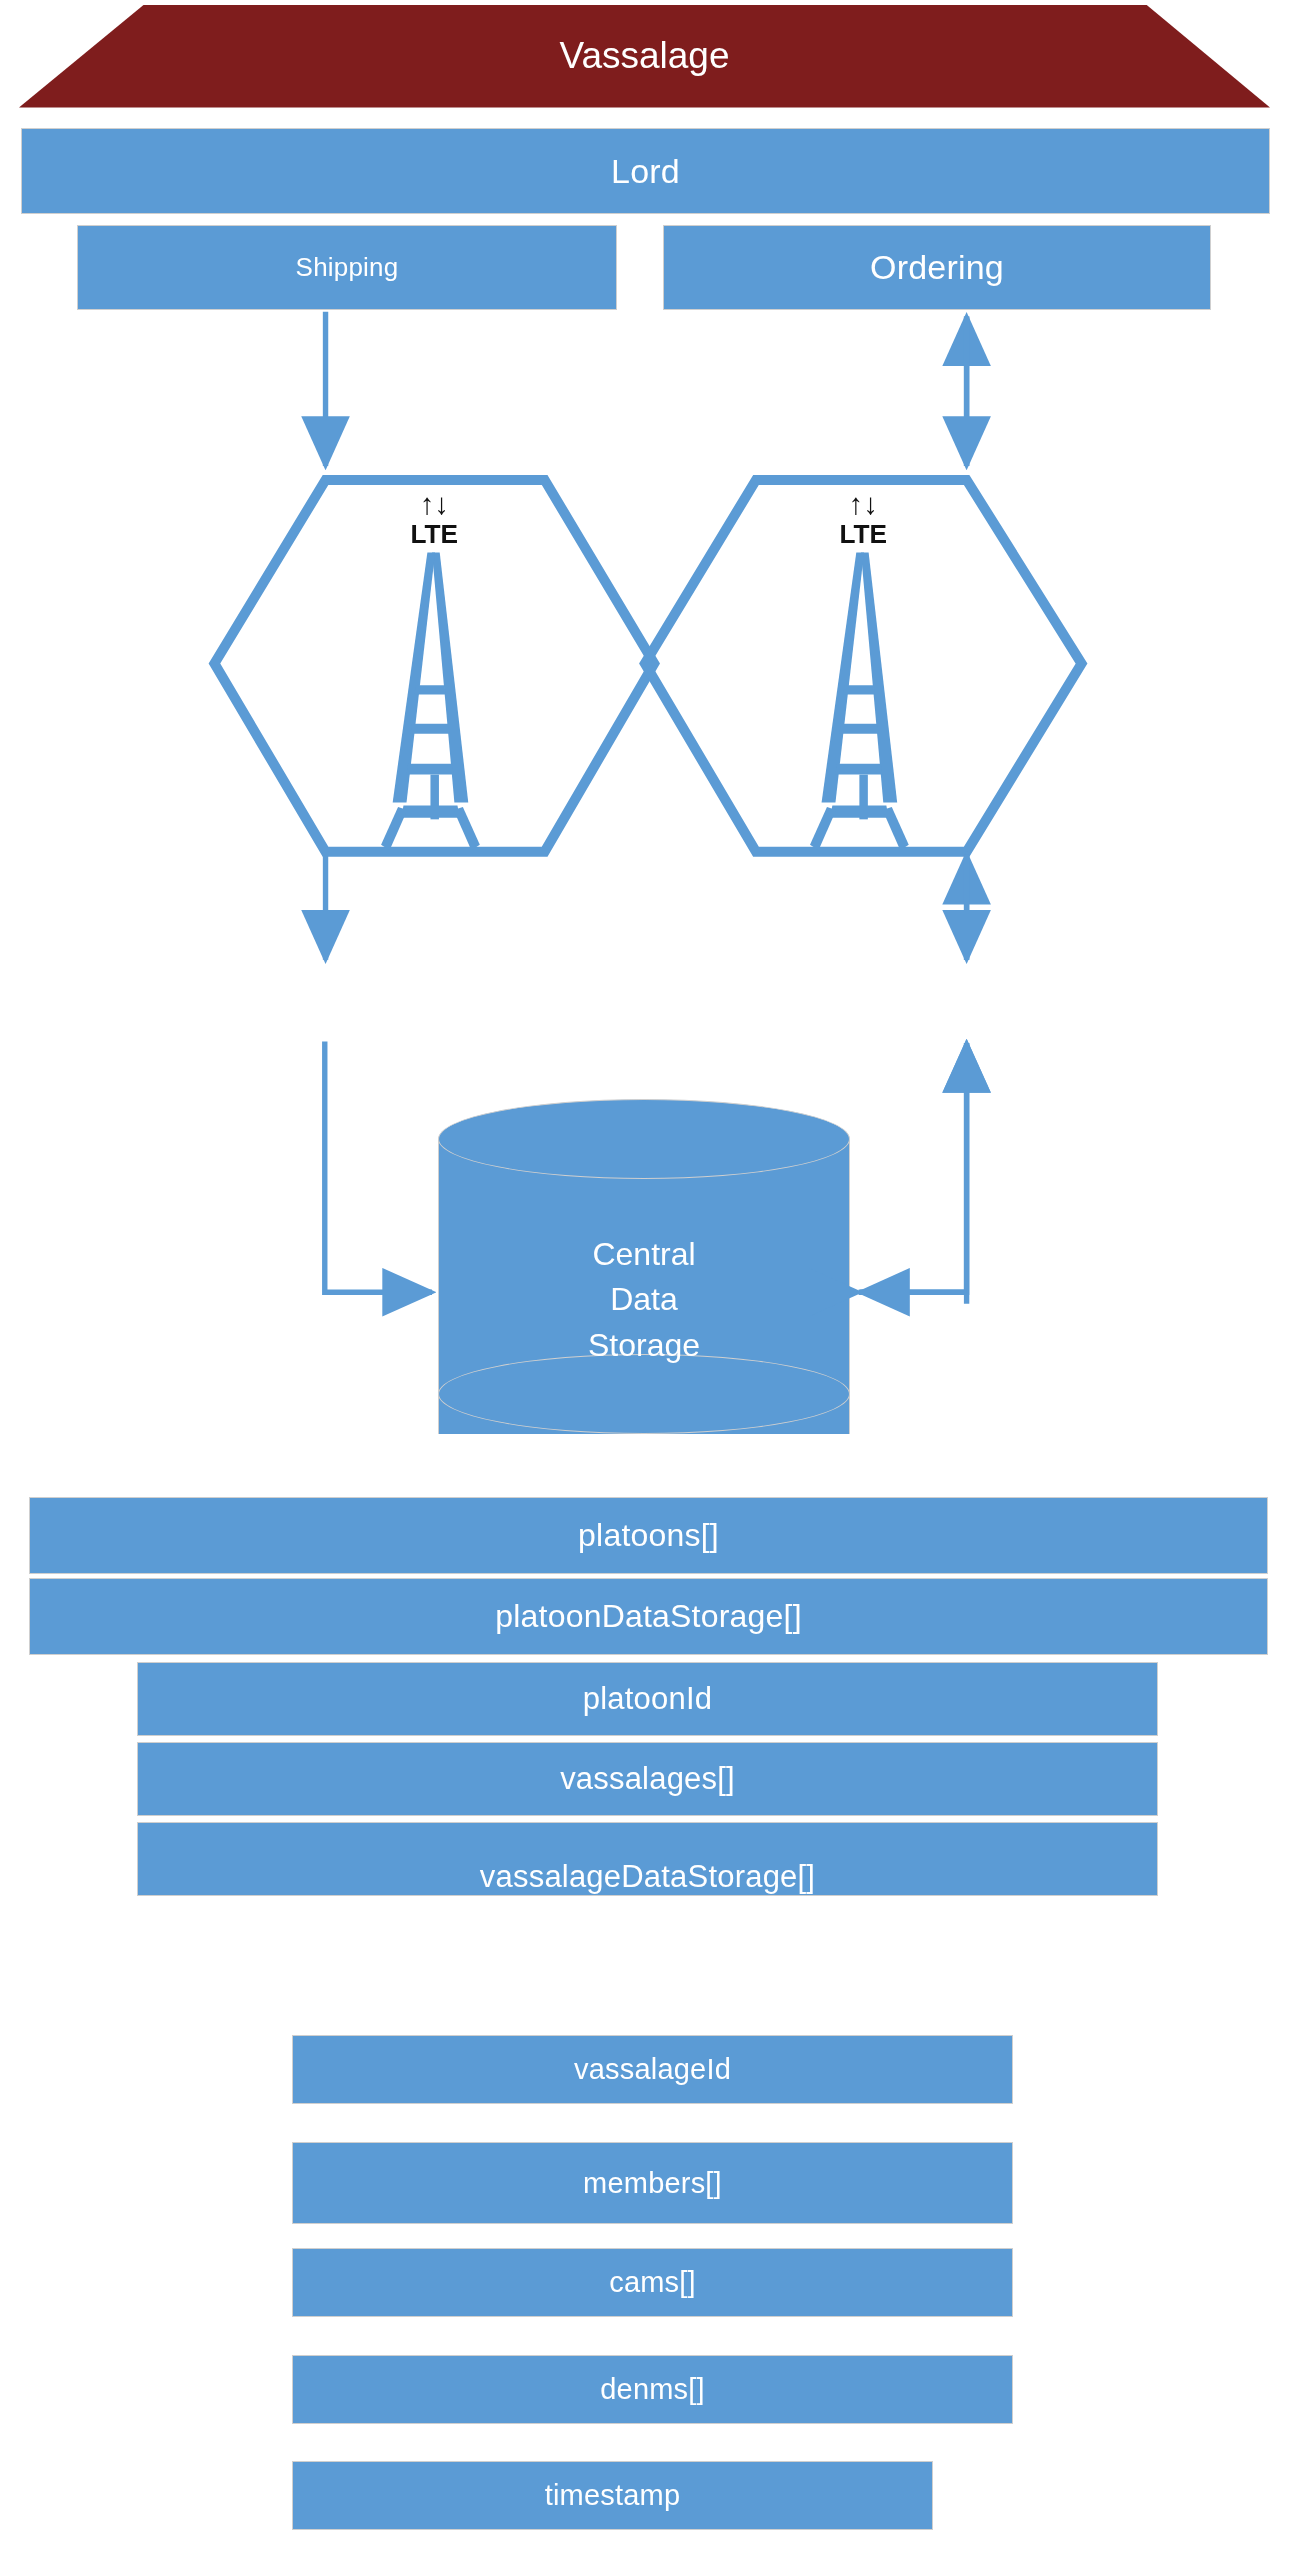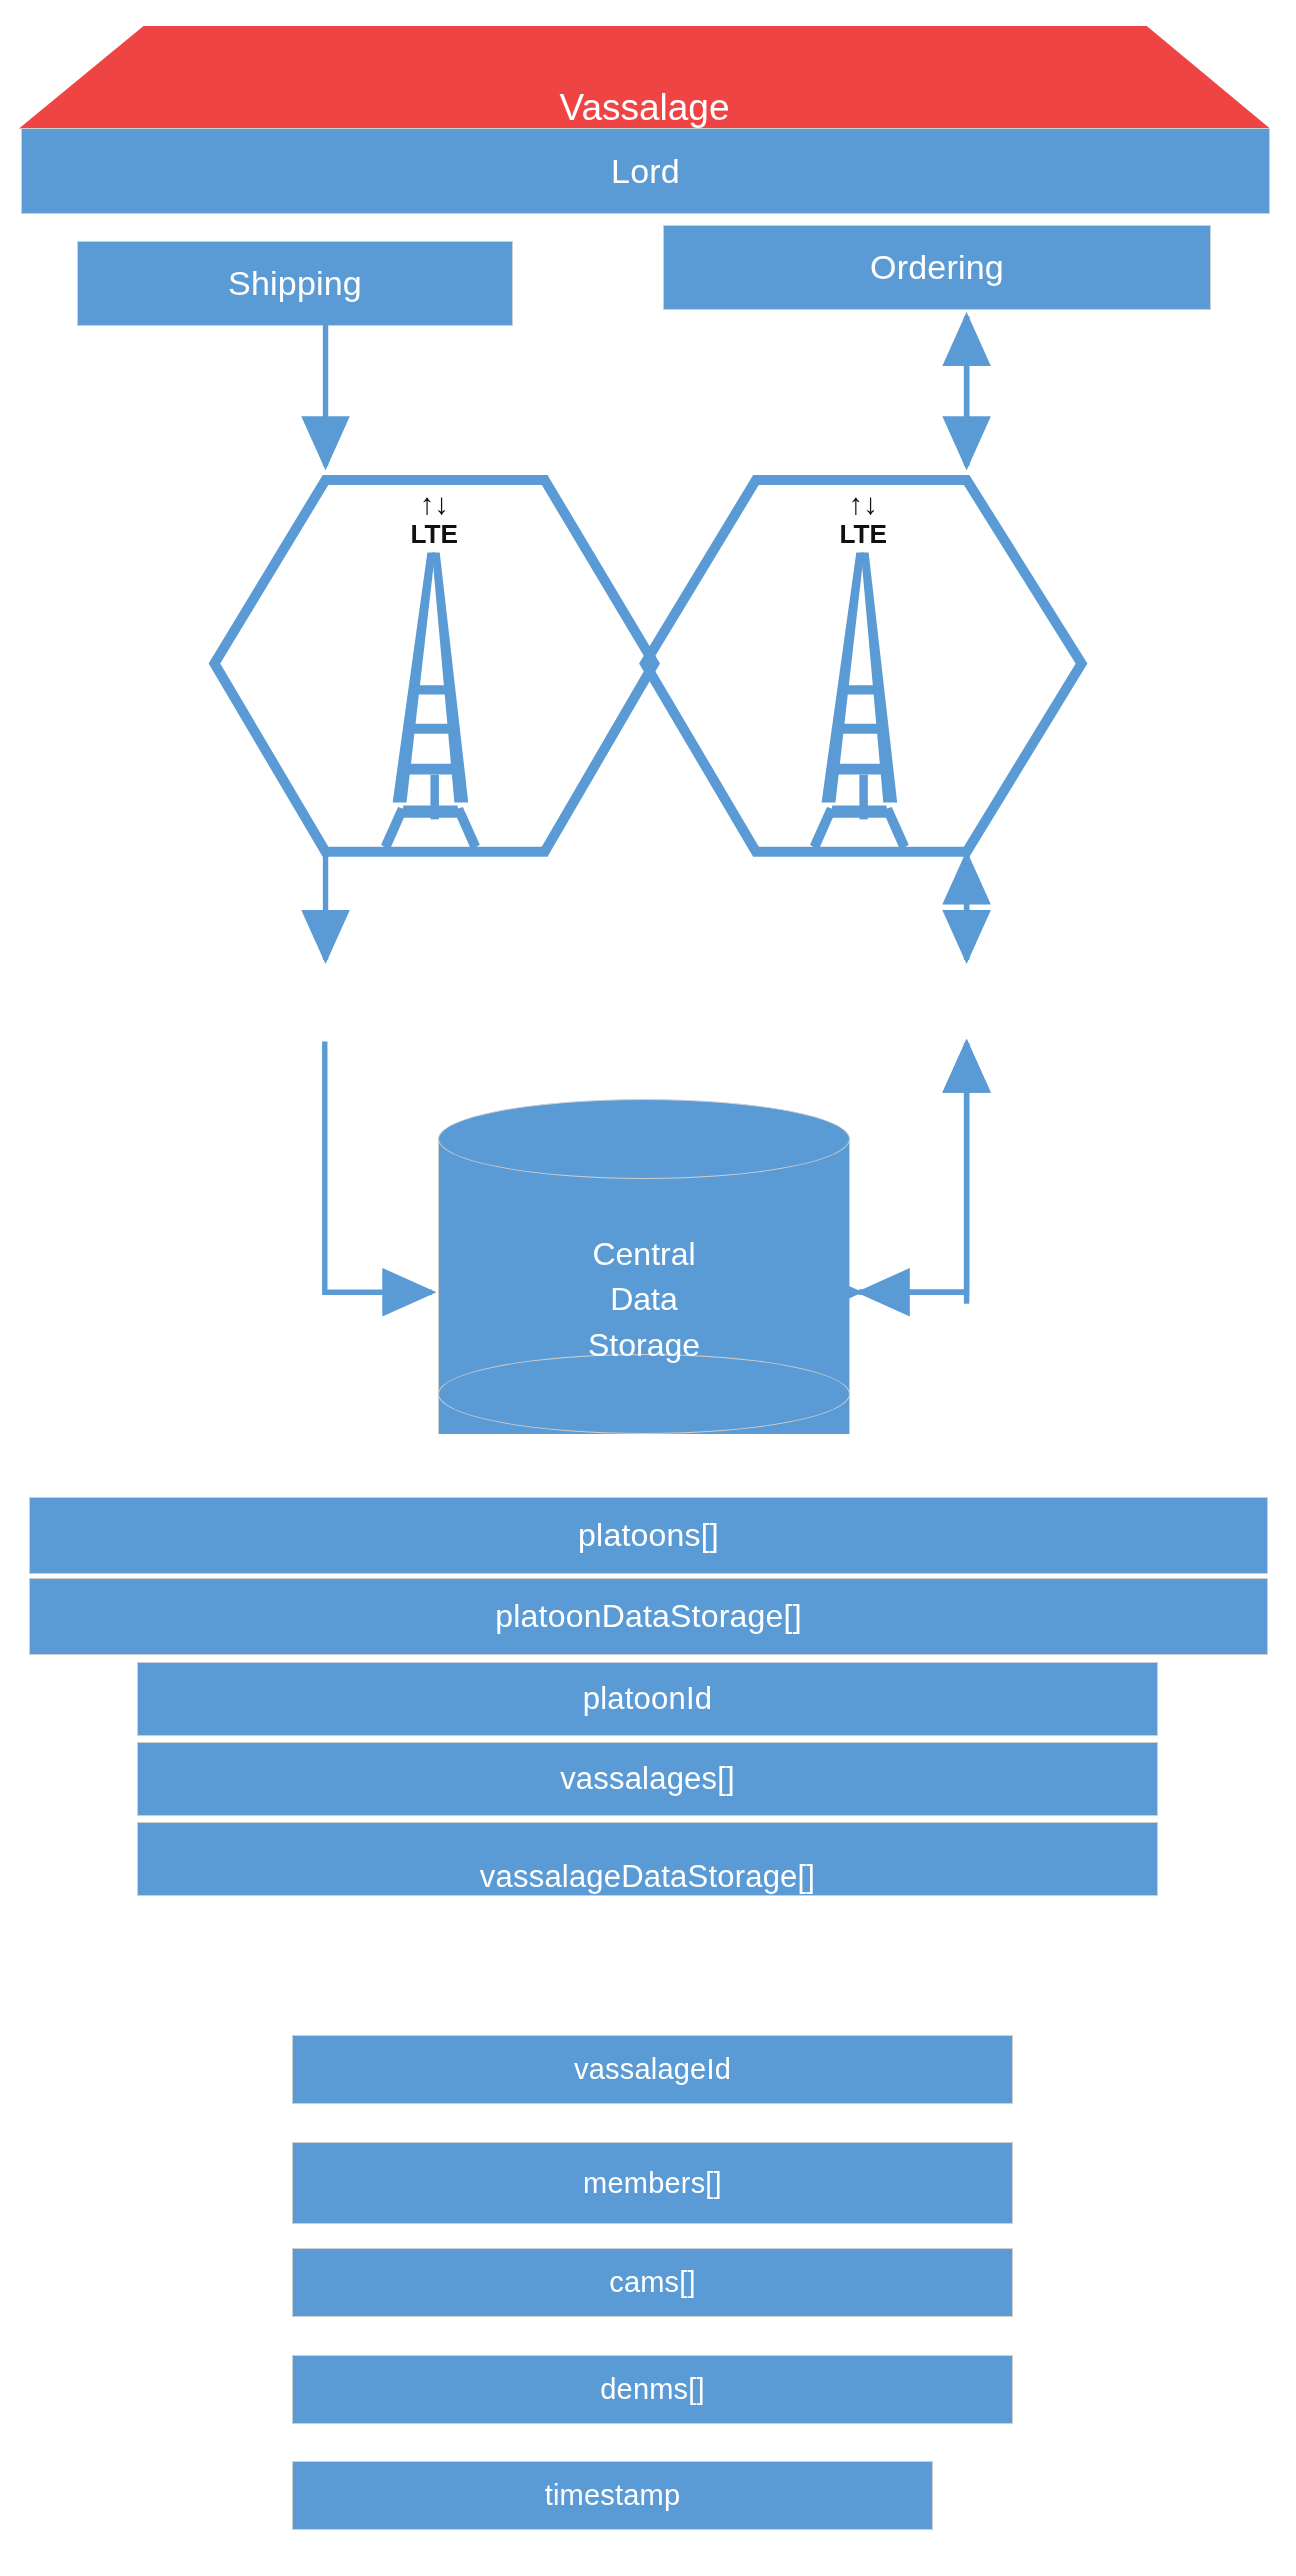--- a/index.html
+++ b/index.html
@@ -29,28 +29,27 @@
     text-align: center;
     line-height: 1.12;
     font-weight: 400;
     letter-spacing: 0.2px;
     white-space: pre-line;
   }
 
   
   .trapezoid {
     position: absolute;
-    background: #ef4444;
+    background: #7f1d1d;
     color: #fff;
     display: flex;
-    align-items: flex-end;
+    align-items: center;
     justify-content: center;
     -webkit-clip-path: polygon(10.0% 0%, 90.1% 0%, 100% 100%, 0% 100%);
     clip-path: polygon(10.0% 0%, 90.1% 0%, 100% 100%, 0% 100%);
-    margin-top: 21px;
   }
 
   
   .cylinder {
     position: absolute;
   }
   .cyl-body {
     position: absolute;
     left: 0; right: 0;
     background: #5B9BD5;
@@ -100,21 +99,21 @@
 <div id="stage">
 
   <div class="trapezoid" style="left:19px; top:4.6px; width:1251px; height:103px; font-size:37px;">
     <span>Vassalage</span>
   </div>
 
   <div class="node" style="left:21px; top:128px; width:1249px; height:86px; font-size:34px;">
     <span>Lord</span>
   </div>
 
-  <div class="node" style="left:77px; top:225px; width:436px; height:85px; font-size:34px;margin-top:16px;">
+  <div class="node" style="left:77px; top:225px; width:540px; height:85px; font-size:26px;">
     <span>Shipping</span>
   </div>
 
   <div class="node" style="left:663px; top:225px; width:548px; height:85px; font-size:34px;">
     <span>Ordering</span>
   </div>
 
 
   <div class="cylinder" style="left:438px; top:1099px; width:412px; height:375px;">
     <div class="cyl-body" style="top:40px; height:295px;"></div>

